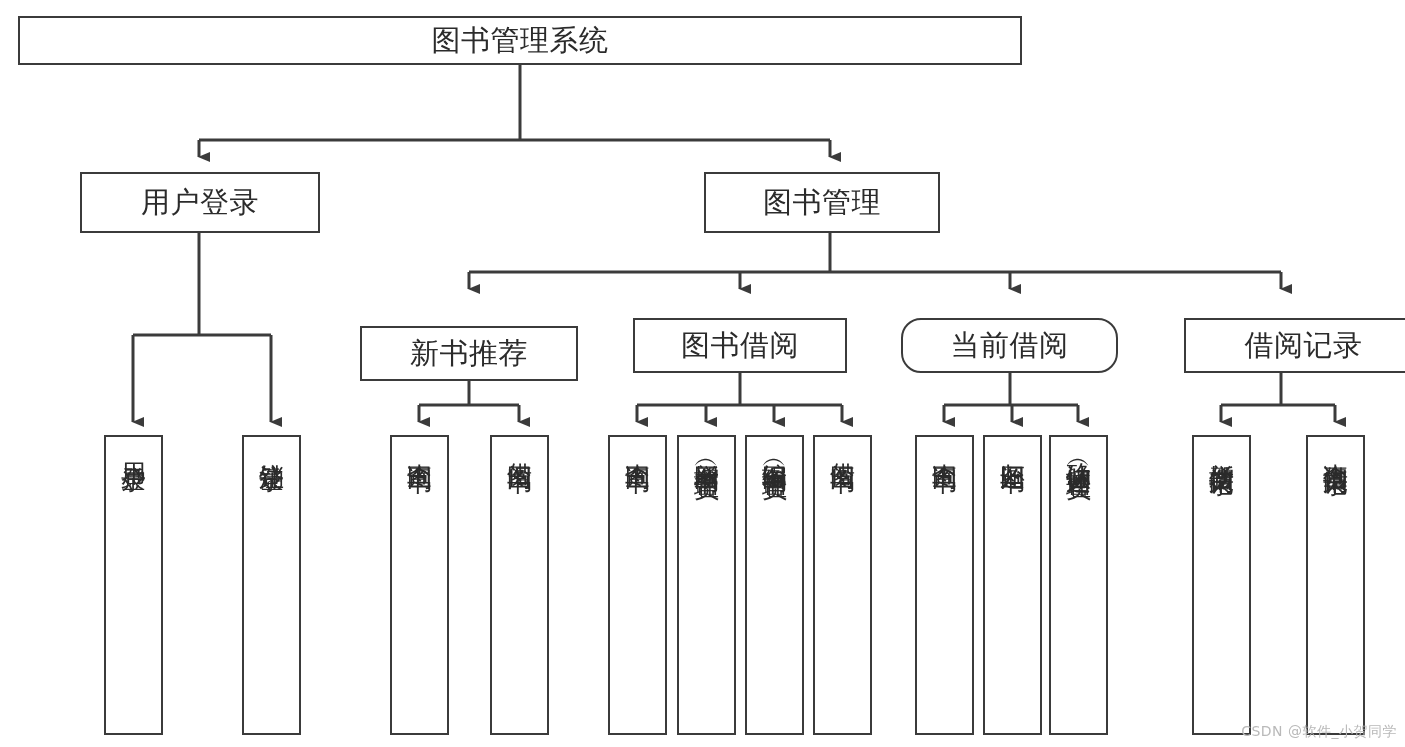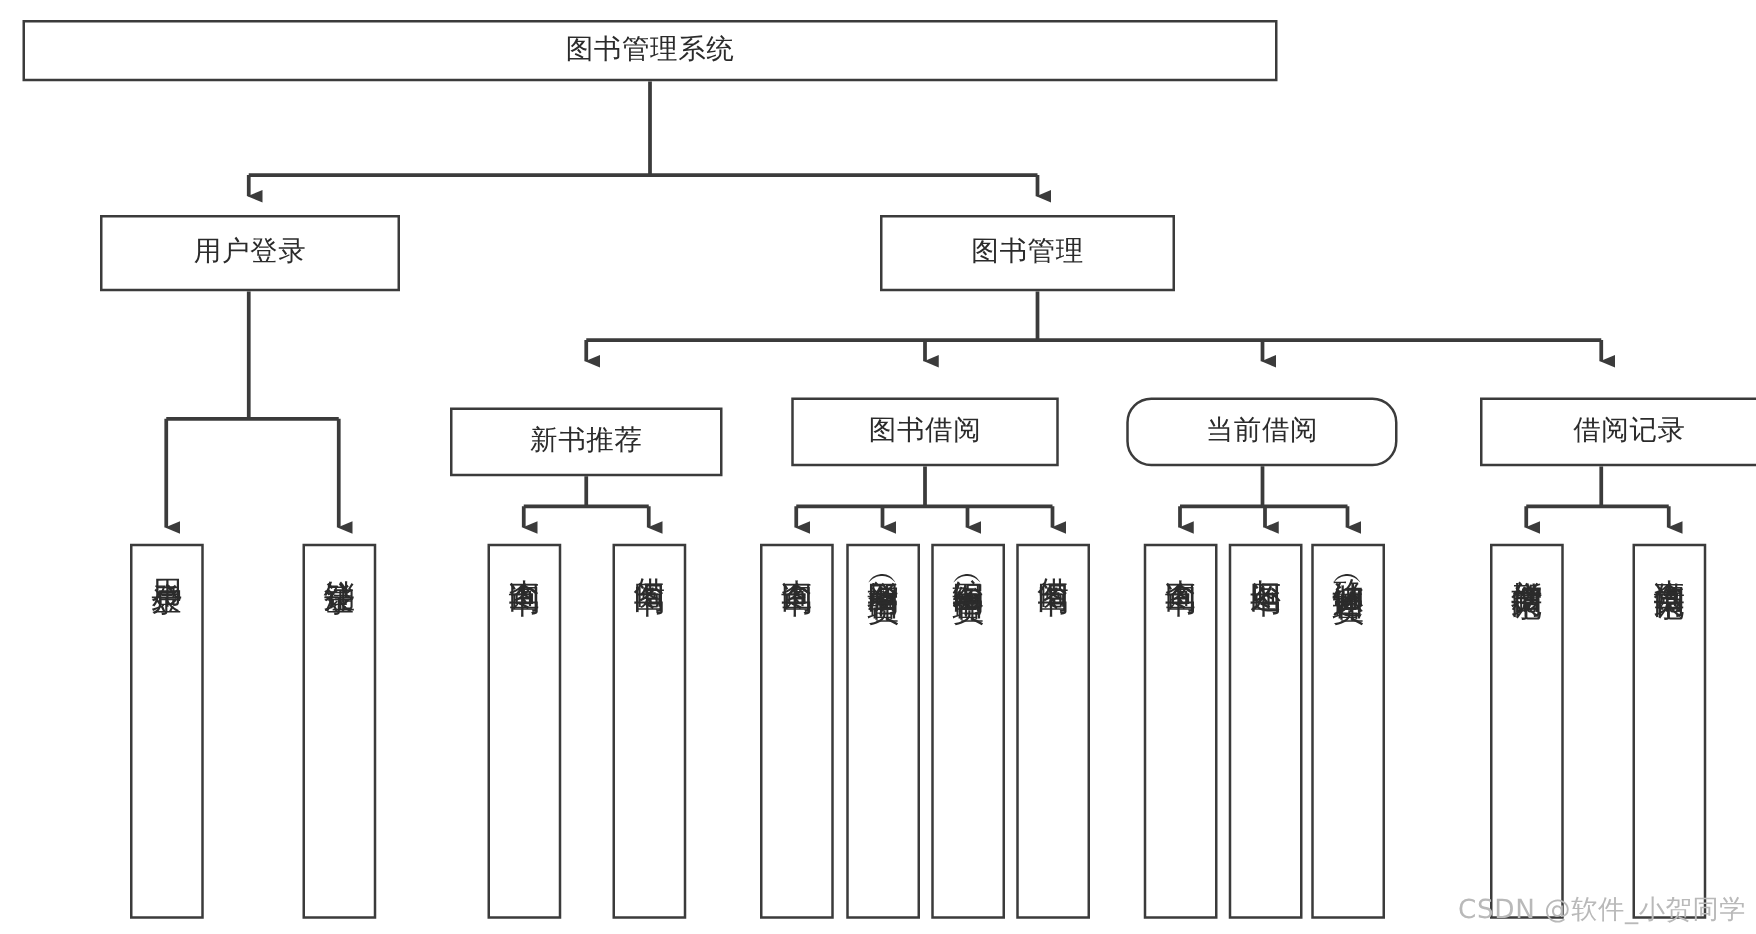--- a/index.html
+++ b/index.html
@@ -34,39 +34,39 @@
     justify-content: center;
     color: #2b2b2b;
   }
   .node-label {
     display: block;
     text-align: center;
     line-height: 1.12;
     white-space: nowrap;
   }
   .node.horizontal .node-label {
-    font-size: 22px;
+    font-size: 29px;
     letter-spacing: 0.5px;
   }
   .node.vertical {
     align-items: flex-start;
     padding-top: 6px;
   }
   .node.vertical .node-label {
     writing-mode: vertical-rl;
     text-orientation: upright;
     font-size: 25px;
     letter-spacing: 2px;
     line-height: 1;
   }
   .watermark {
     position: absolute;
     right: 8px;
     bottom: 6px;
-    font-size: 21px;
+    font-size: 14px;
     color: #b9b9b9;
     white-space: nowrap;
     letter-spacing: 0.5px;
   }
 </style>
 </head>
 <body>
 
 <div id="canvas">
 
@@ -132,21 +132,21 @@
   </div>
 
   <div class="node horizontal" style="left:704px; top:172px; width:236px; height:61px;">
     <span class="node-label">图书管理</span>
   </div>
 
   <div class="node horizontal" style="left:360px; top:326px; width:218px; height:55px;">
     <span class="node-label">新书推荐</span>
   </div>
 
-  <div class="node horizontal" style="left:633px; top:318px; width:214px; height:55px;">
+  <div class="node horizontal" style="left:633px; top:318px; width:214px; height:55px;font-family:Liberation Serif, serif;">
     <span class="node-label">图书借阅</span>
   </div>
 
   <div class="node horizontal" style="left:901px; top:318px; width:217px; height:55px;border-radius:20px;">
     <span class="node-label">当前借阅</span>
   </div>
 
   <div class="node horizontal" style="left:1172px; top:318px; width:239px; height:55px;margin-left:12px;">
     <span class="node-label">借阅记录</span>
   </div>

